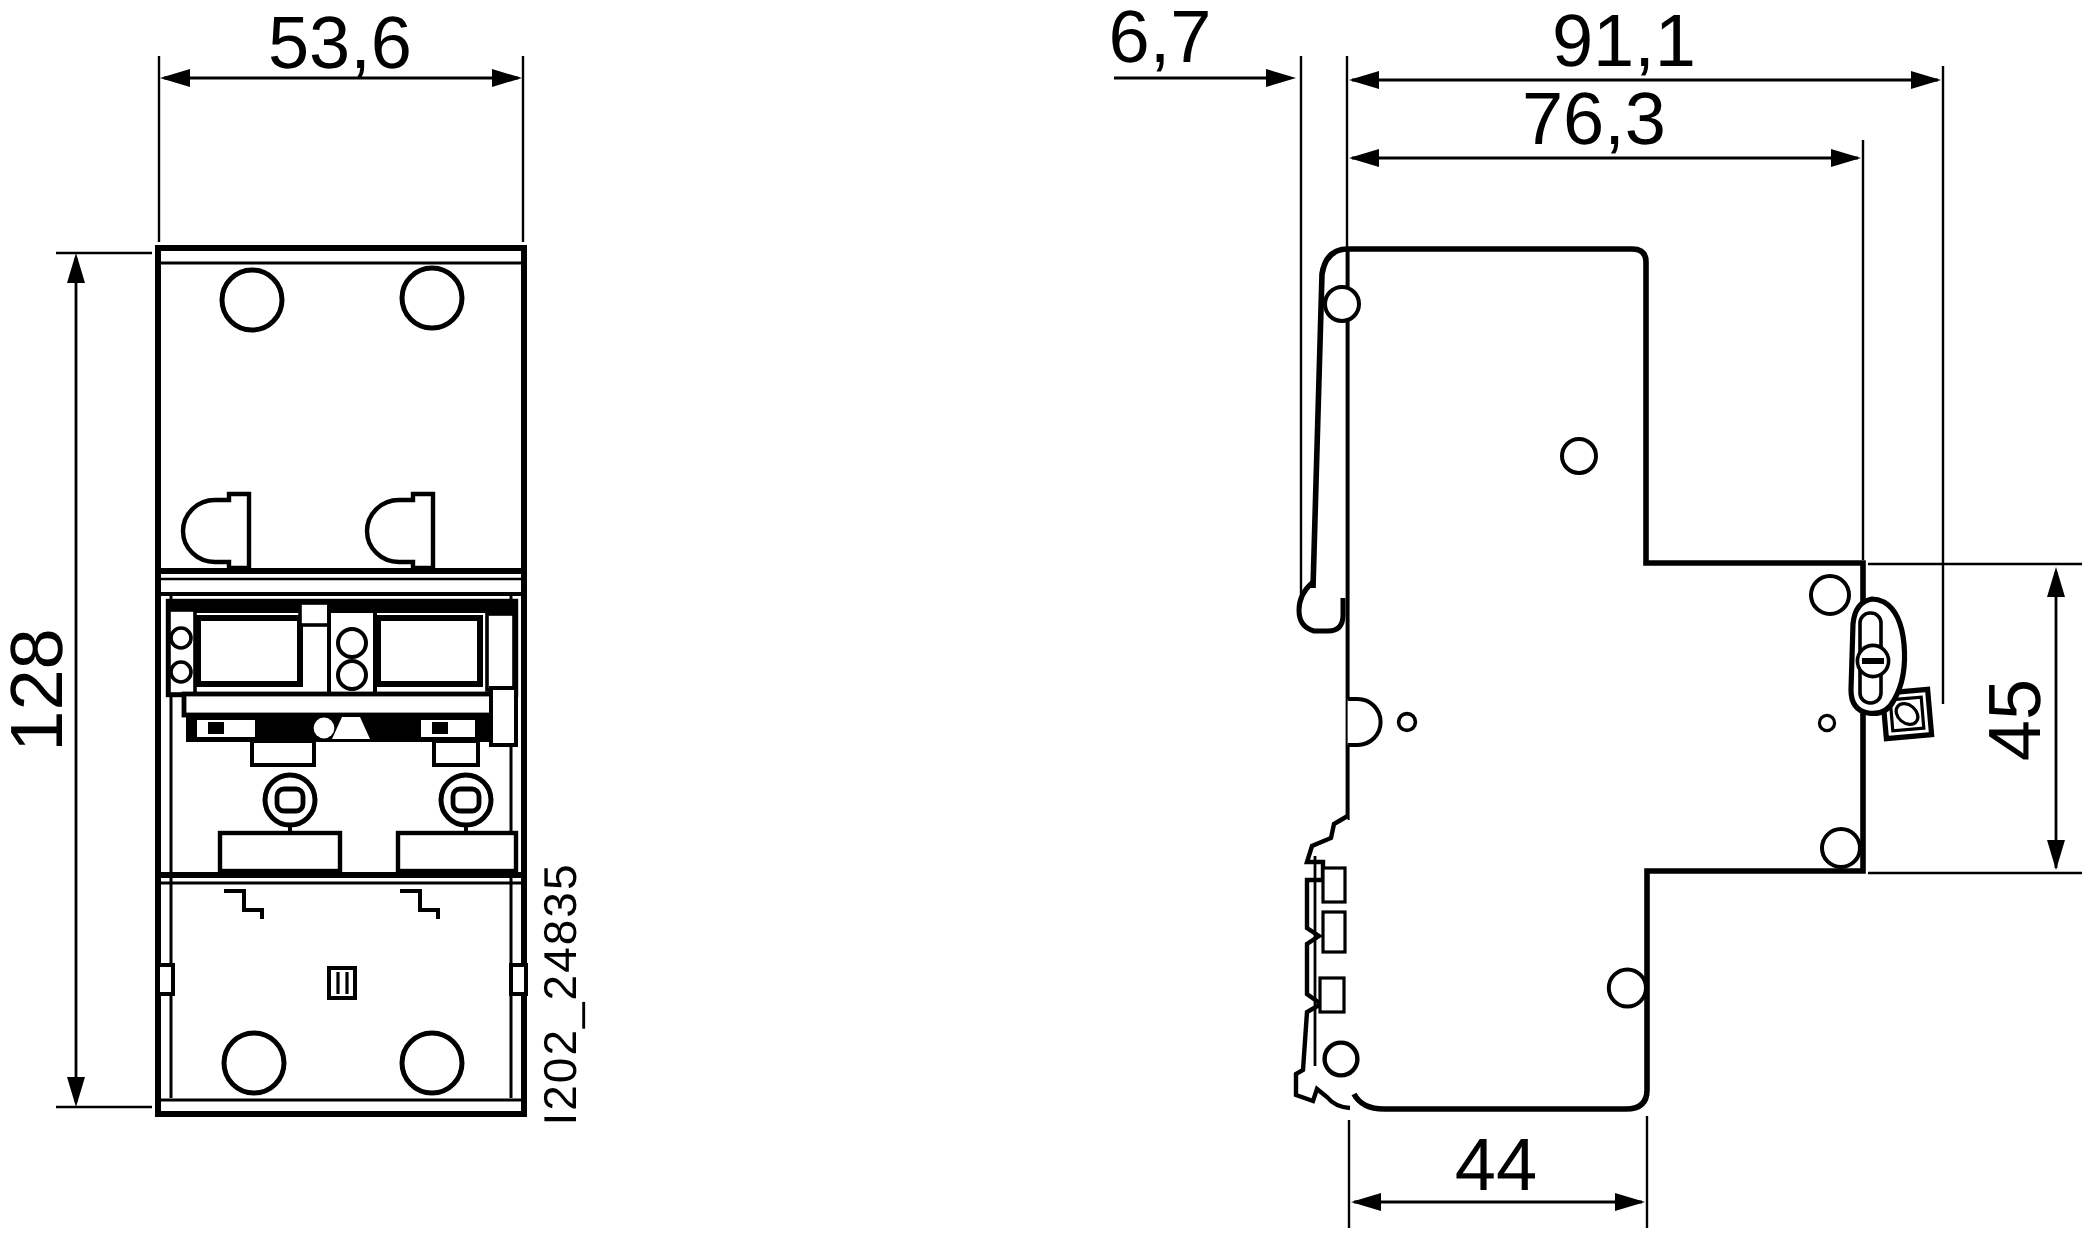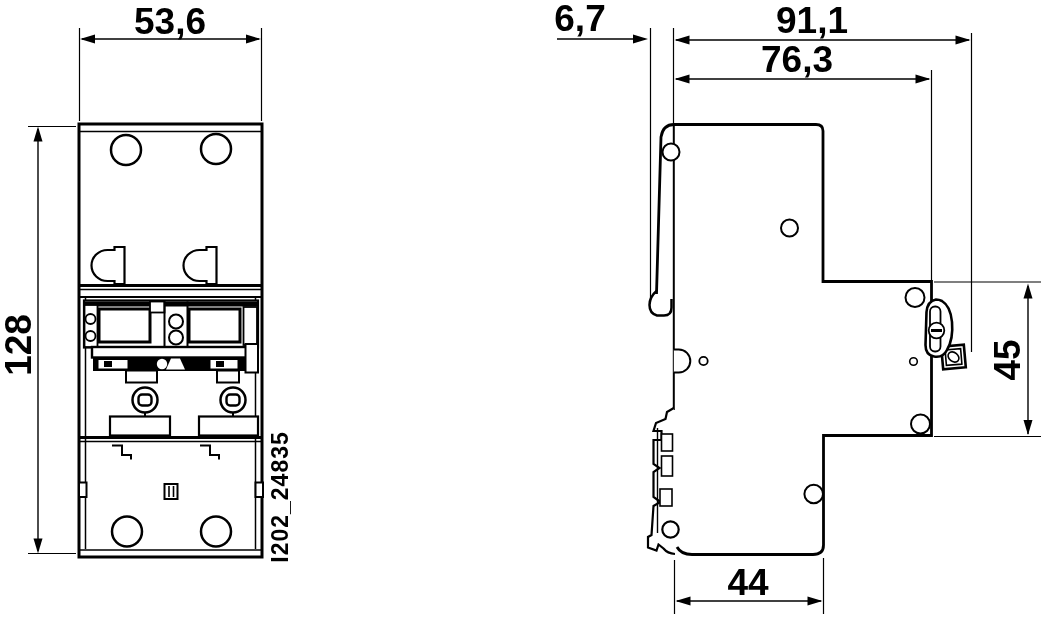--- a/index.html
+++ b/index.html
@@ -1,16 +1,16 @@
 <!DOCTYPE html>
 <html><head>
 <meta charset="utf-8">
 <style>
   html,body{margin:0;padding:0;background:#ffffff;}
-  .canvas{position:relative;width:1043px;height:620px;background:#ffffff;overflow:hidden;font-family:"Liberation Sans",sans-serif;font-weight:bold;}
+  .canvas{position:relative;width:1043px;height:620px;background:#ffffff;overflow:hidden;font-family:"Liberation Sans",sans-serif;}
   svg{position:absolute;left:0;top:0;}
   svg text{font-family:"Liberation Sans",sans-serif;fill:#000;}
   .dim-label{font-size:37px;}
   .pn-label{font-size:23px;letter-spacing:1px;}
   .ln{stroke:#000;fill:none;}
   .fillb{fill:#000;stroke:none;}
   .fw{fill:#fff;}
 </style>
 </head>
 <body>

